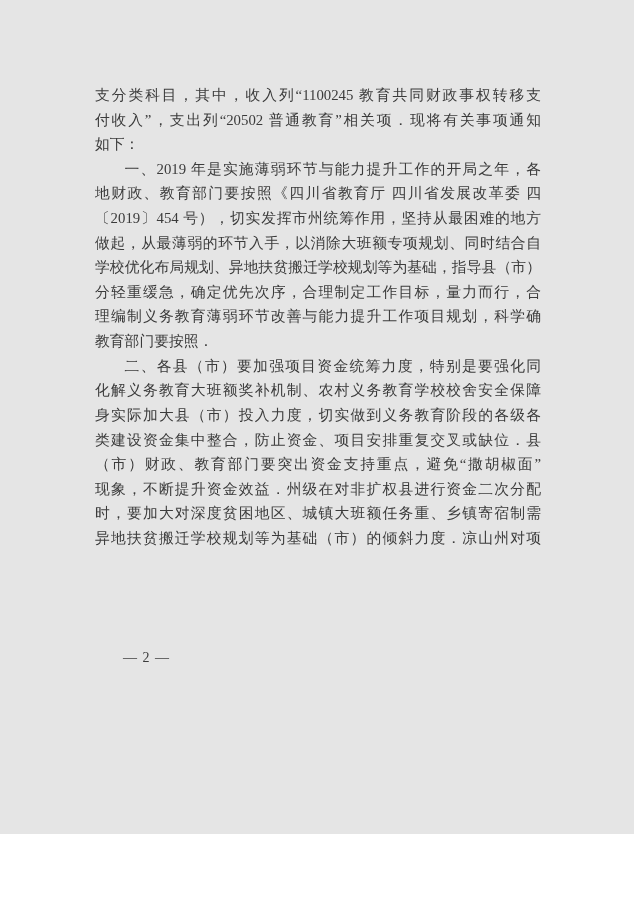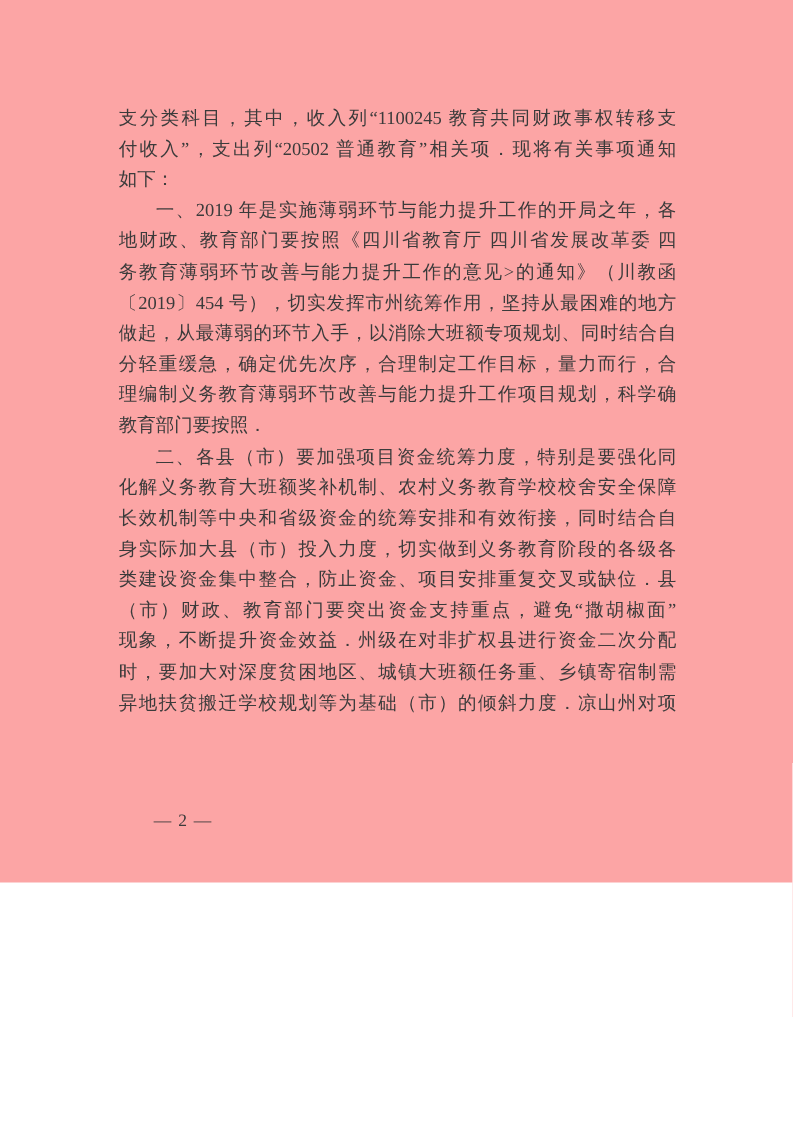--- a/index.html
+++ b/index.html
@@ -10,22 +10,22 @@
   body {
     width: 634px;
     height: 898px;
     position: relative;
     font-family: "Liberation Serif", "DejaVu Serif", serif;
   }
   .page {
     position: absolute;
     left: 0; top: 0;
     width: 634px;
-    height: 706px;
-    background: #fca5a5;
+    height: 834px;
+    background: #e5e5e5;
     overflow: hidden;
   }
   .text-block {
     position: absolute;
     left: 95px;
     top: 83px;
     width: 446px;
     color: #3b3b3b;
     font-size: 14.8px;
   }
@@ -55,29 +55,28 @@
 </head>
 <body>
 
 <div class="page">
   <div class="text-block" id="text-block">
       <div class="line">支分类科目，其中，收入列“1100245 教育共同财政事权转移支</div>
       <div class="line">付收入”，支出列“20502 普通教育”相关项．现将有关事项通知</div>
       <div class="line no-stretch">如下：</div>
       <div class="line indent">一、2019 年是实施薄弱环节与能力提升工作的开局之年，各</div>
       <div class="line">地财政、教育部门要按照《四川省教育厅 四川省发展改革委 四</div>
-      <div class="line">务教育薄弱环节改善与能力提升工作的意见&gt;的通知》（川教函</div>
       <div class="line">〔2019〕454 号），切实发挥市州统筹作用，坚持从最困难的地方</div>
       <div class="line">做起，从最薄弱的环节入手，以消除大班额专项规划、同时结合自</div>
+      <div class="line">学校优化布局规划、异地扶贫搬迁学校规划等为基础，指导县（市）</div>
       <div class="line">分轻重缓急，确定优先次序，合理制定工作目标，量力而行，合</div>
       <div class="line">理编制义务教育薄弱环节改善与能力提升工作项目规划，科学确</div>
       <div class="line no-stretch">教育部门要按照．</div>
       <div class="line indent">二、各县（市）要加强项目资金统筹力度，特别是要强化同</div>
       <div class="line">化解义务教育大班额奖补机制、农村义务教育学校校舍安全保障</div>
-      <div class="line">长效机制等中央和省级资金的统筹安排和有效衔接，同时结合自</div>
       <div class="line">身实际加大县（市）投入力度，切实做到义务教育阶段的各级各</div>
       <div class="line">类建设资金集中整合，防止资金、项目安排重复交叉或缺位．县</div>
       <div class="line">（市）财政、教育部门要突出资金支持重点，避免“撒胡椒面”</div>
       <div class="line">现象，不断提升资金效益．州级在对非扩权县进行资金二次分配</div>
       <div class="line">时，要加大对深度贫困地区、城镇大班额任务重、乡镇寄宿制需</div>
       <div class="line">异地扶贫搬迁学校规划等为基础（市）的倾斜力度．凉山州对项</div>
     </div>
   <div class="footer">— 2 —</div>
 </div>
 

